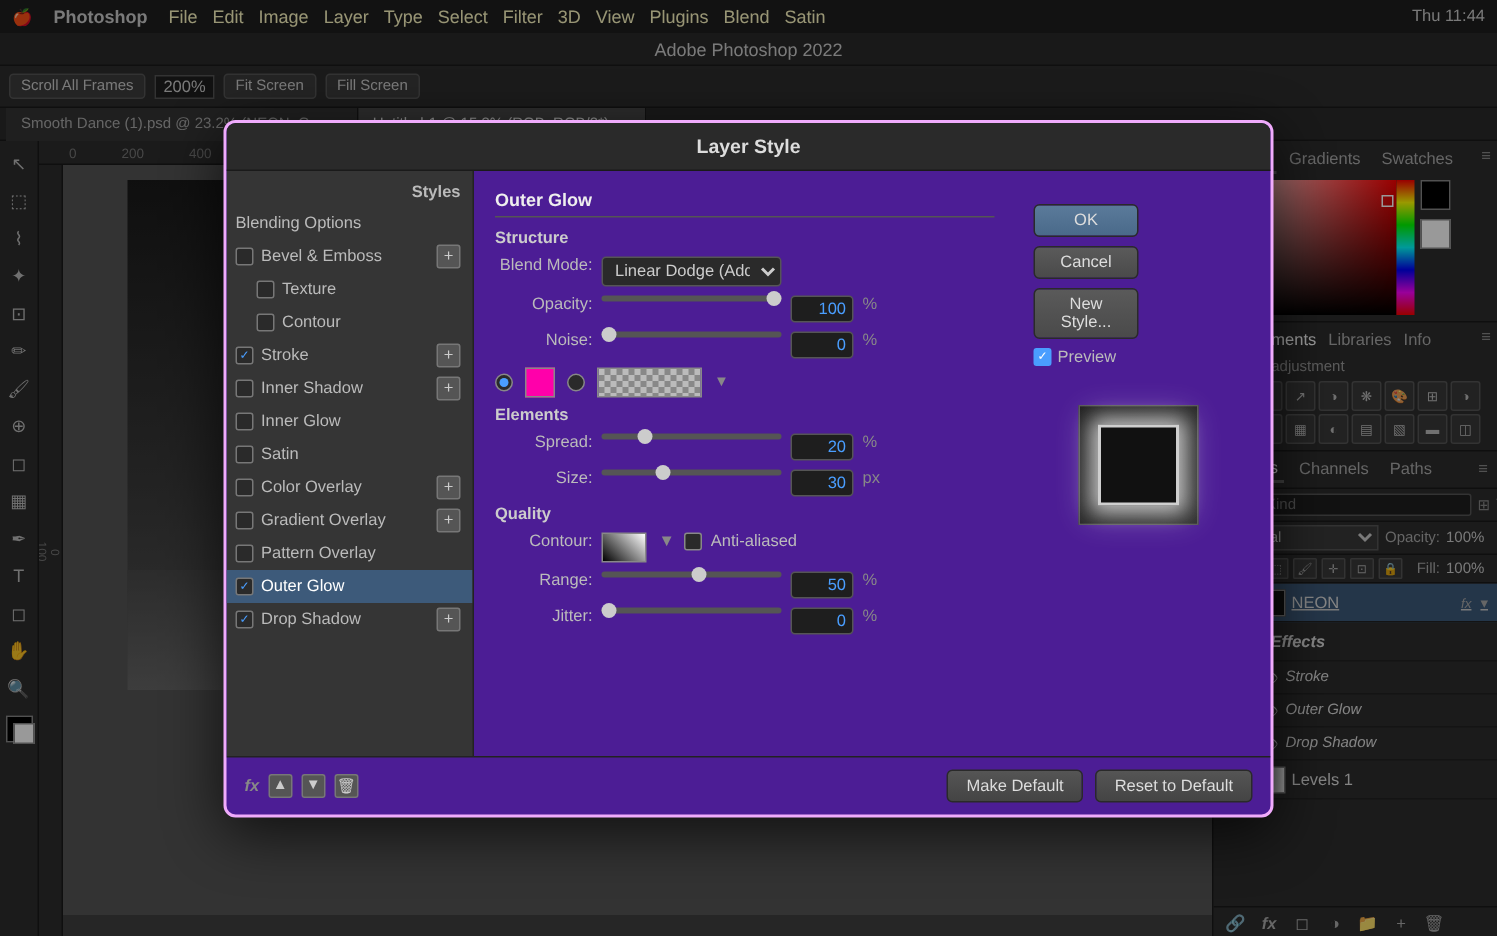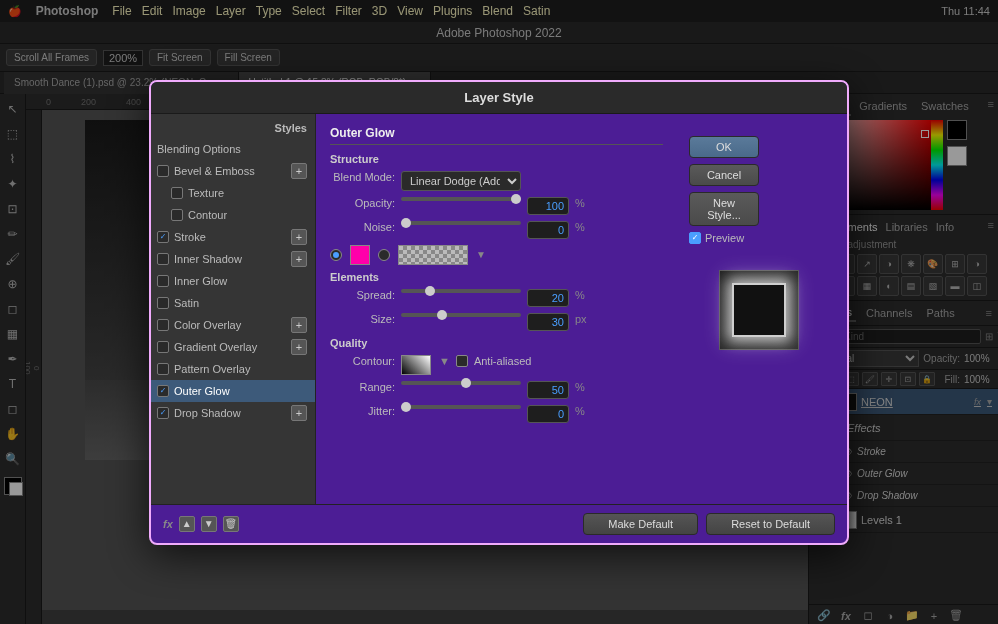--- a/index.html
+++ b/index.html
@@ -674,21 +674,21 @@
       border-top: 1px solid #222;
       display: flex;
       align-items: center;
       justify-content: space-between;
     }
     .dialog-bottom-btn {
       background: linear-gradient(to bottom, #555, #444);
       border: 1px solid #2a2a2a;
       color: #ddd;
       font-size: 11px;
-      padding: 4px 24px;
+      padding: 4px 12px;
       border-radius: 4px;
       cursor: pointer;
     }
     .fx-bottom {
       display: flex;
       align-items: center;
       gap: 6px;
     }
     .fx-icon-bottom {
       font-size: 11px;
@@ -913,21 +913,21 @@
         <div class="layer-item selected">
           <div class="eye-icon">👁</div>
           <div class="layer-thumb neon"></div>
           <span class="layer-name">NEON</span>
           <span class="fx-badge">fx</span>
           <span style="font-size:10px; color:#aaa;">▾</span>
         </div>
 
         <div class="layer-item effects">
           <div class="eye-icon">👁</div>
-          <span class="layer-name" style="font-style:italic;">Effects</span>
+          <span class="layer-name" style="font-style:italic;font-weight:bold;">Effects</span>
         </div>
 
         <div class="layer-item effect-item">
           <div class="eye-icon">👁</div>
           <span class="layer-name" style="font-style:italic; font-size:10px;">Stroke</span>
         </div>
 
         <div class="layer-item effect-item">
           <div class="eye-icon">👁</div>
           <span class="layer-name" style="font-style:italic; font-size:10px;">Outer Glow</span>

